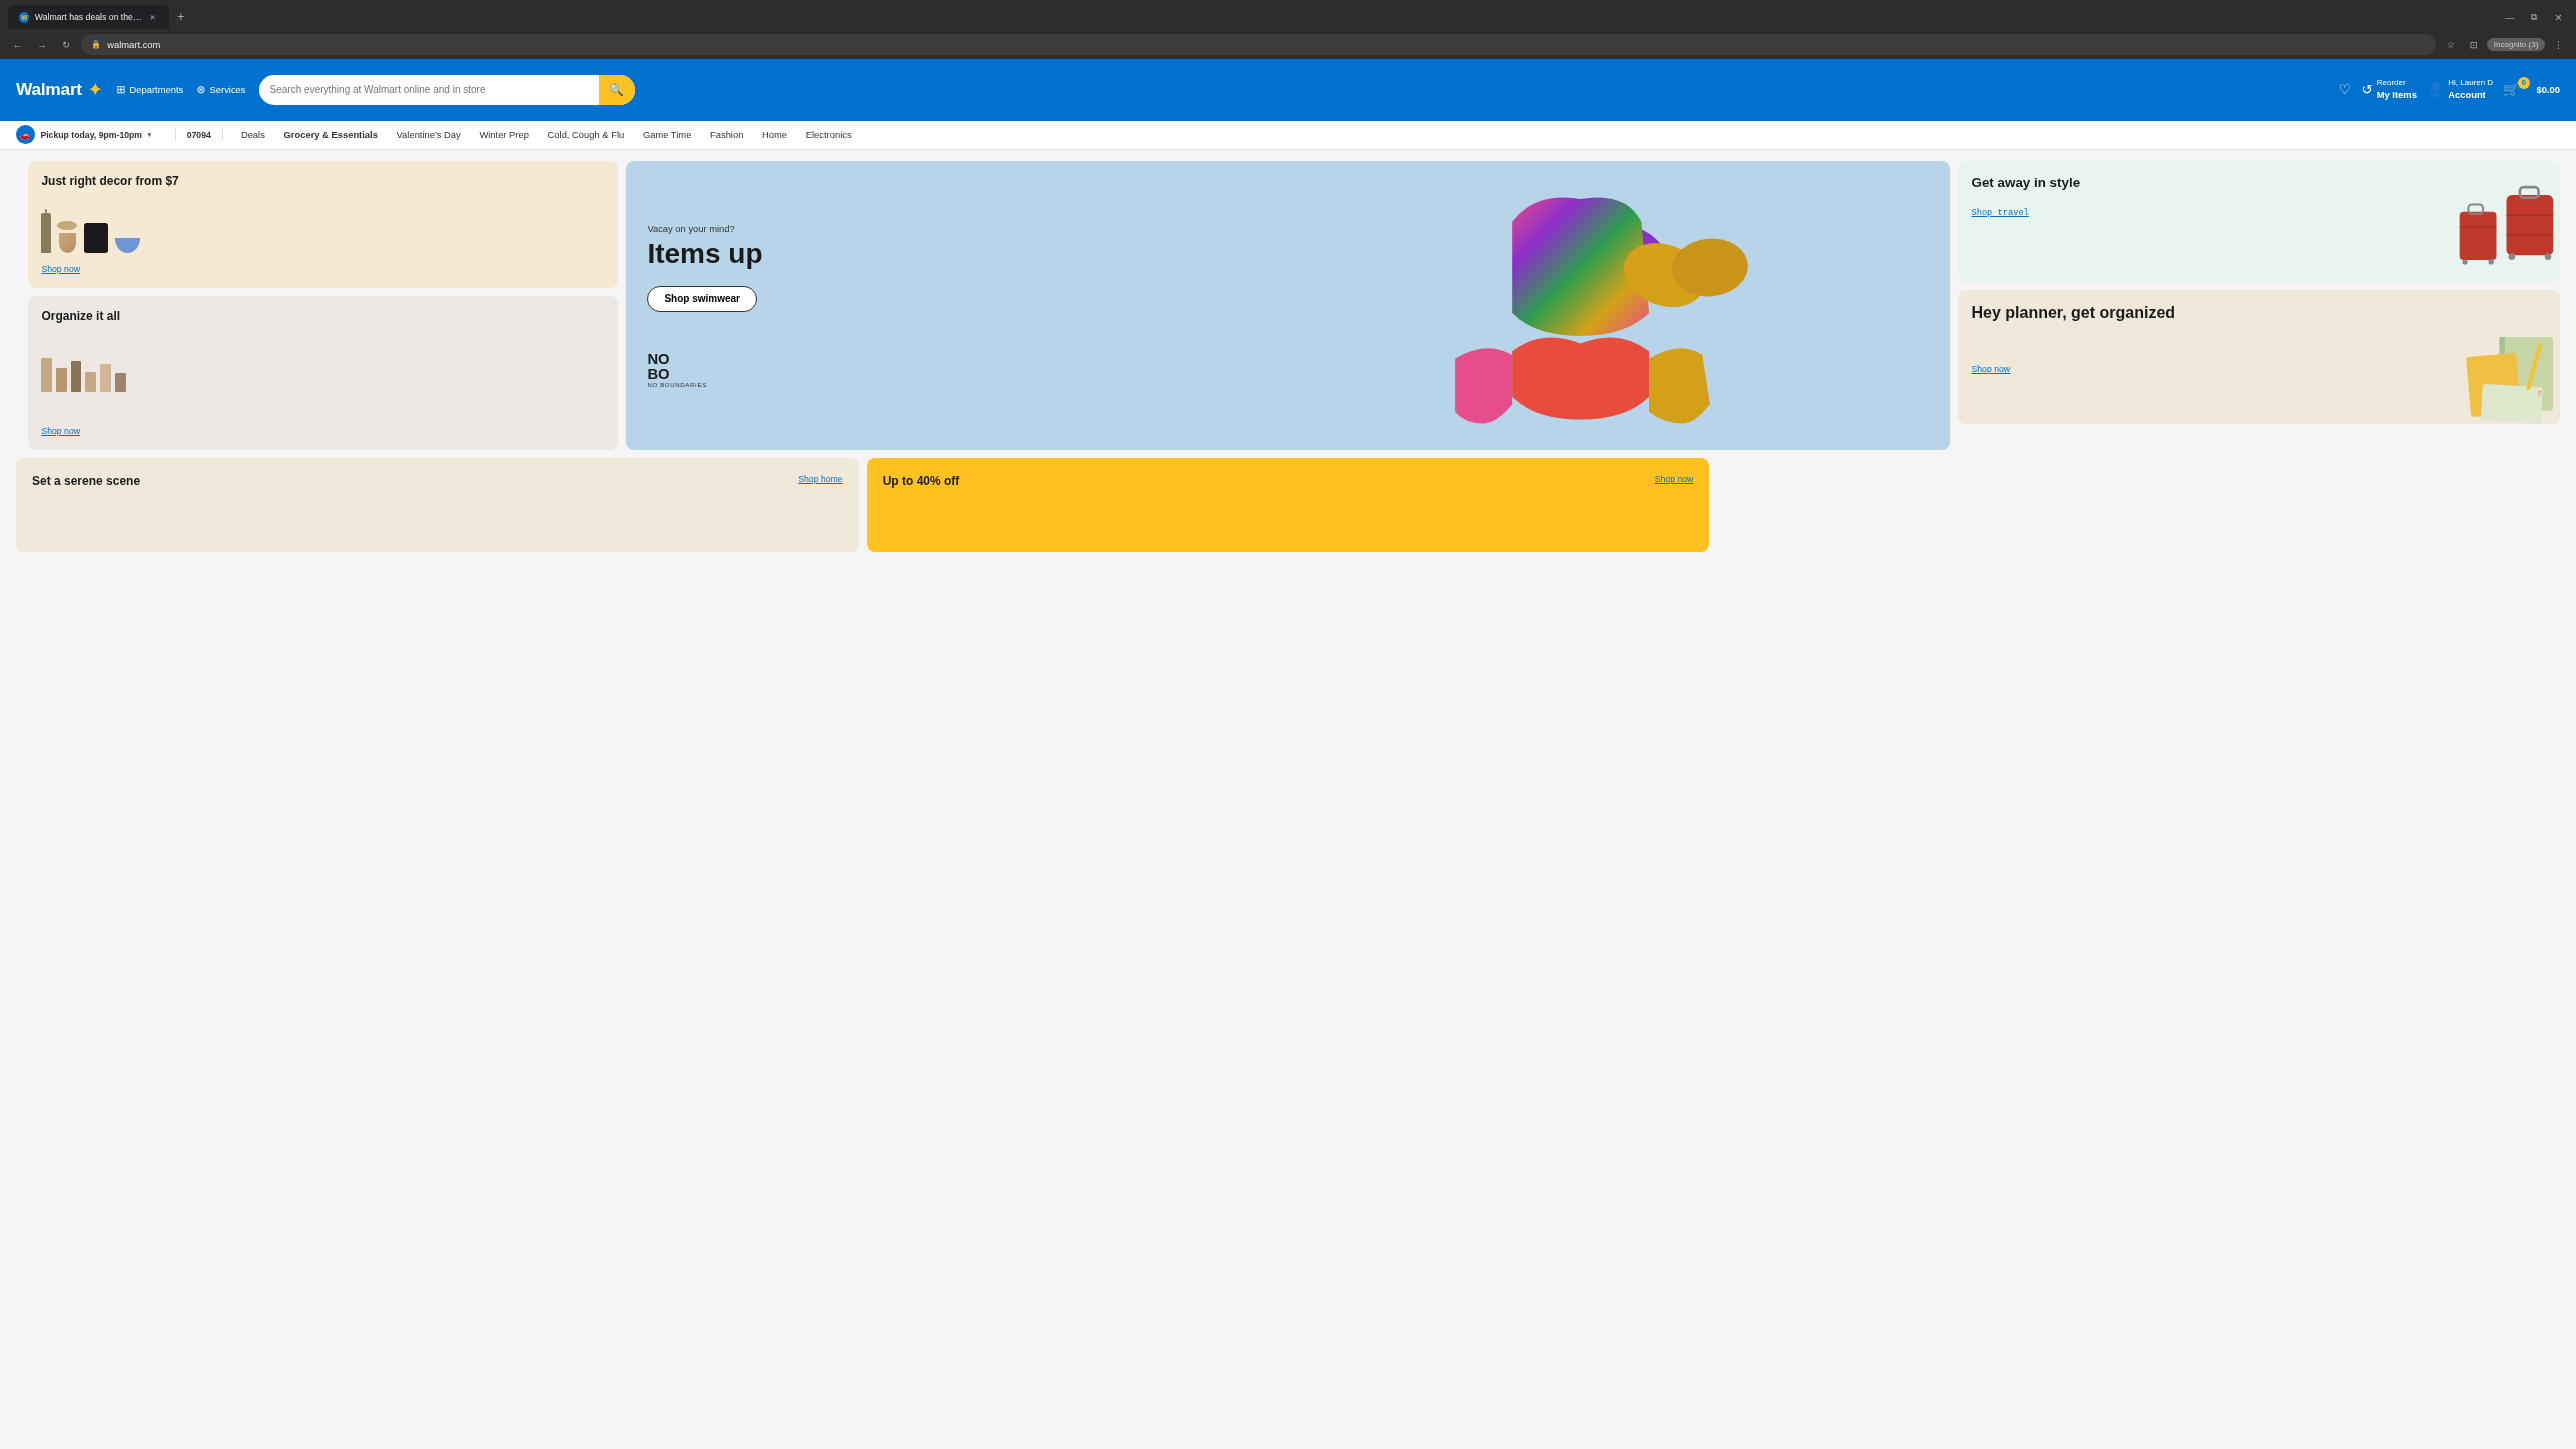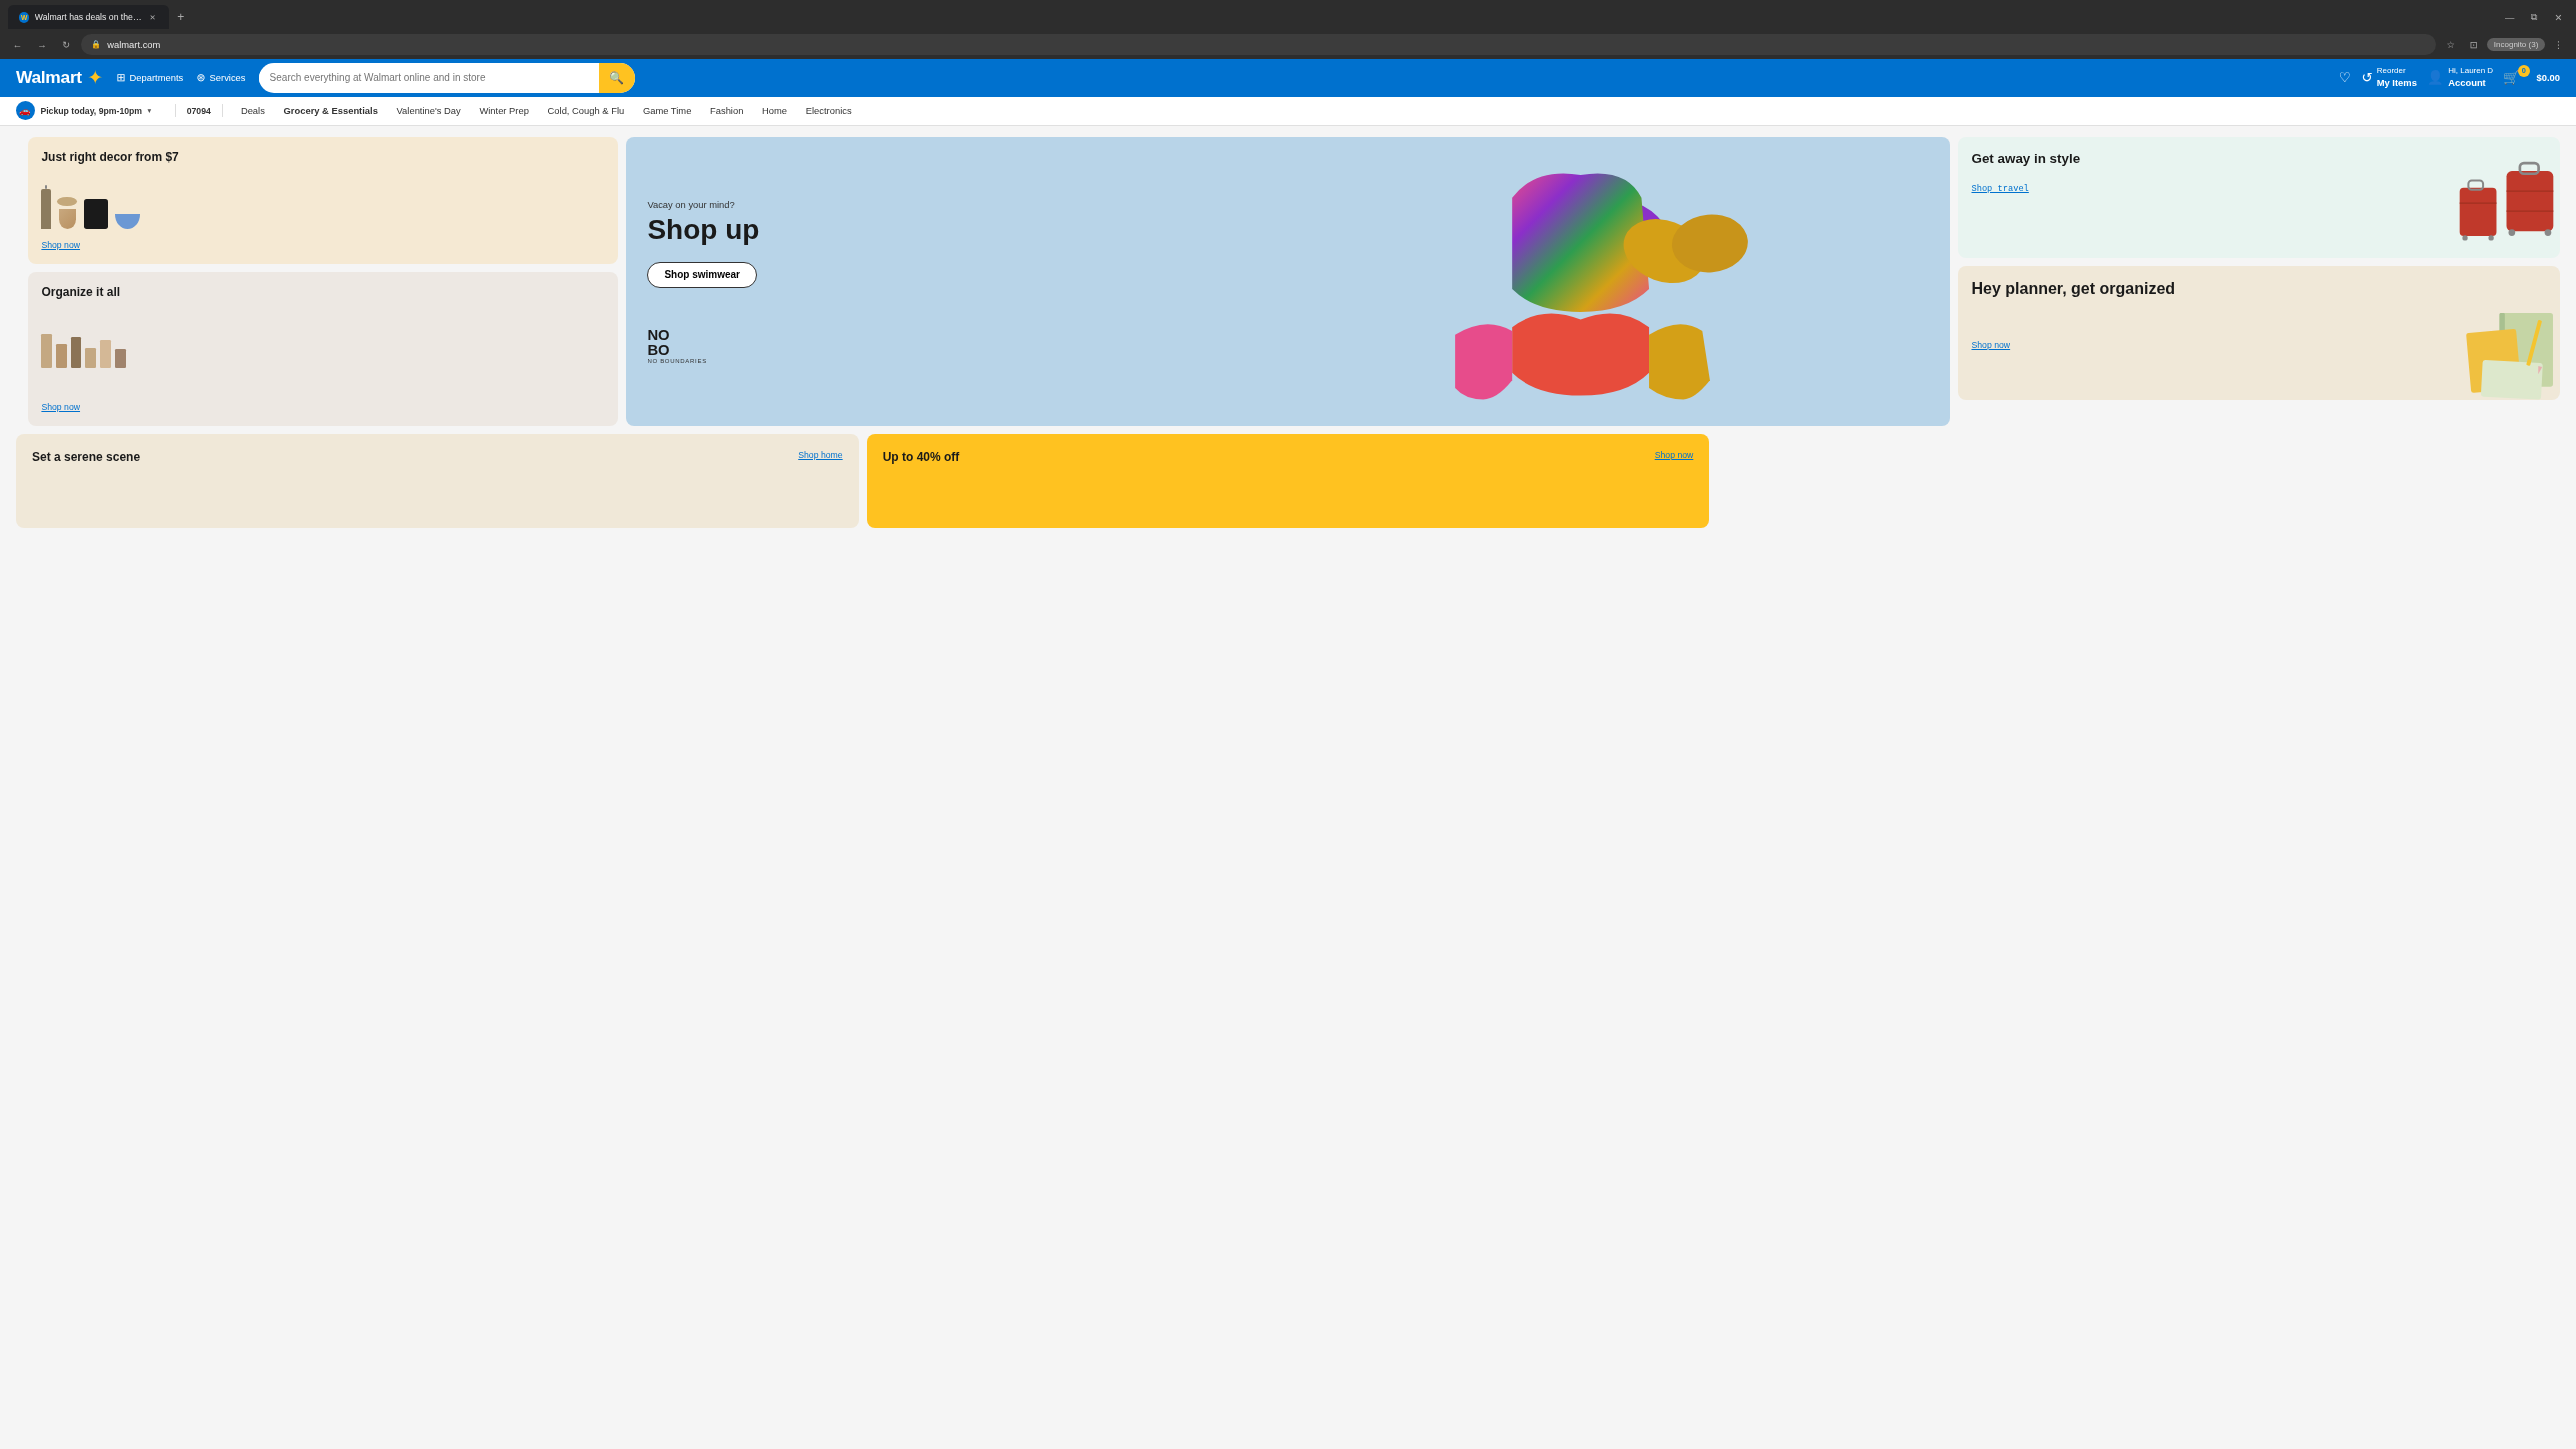--- a/index.html
+++ b/index.html
@@ -112,21 +112,21 @@
       color: #ccc;
       font-size: 8px;
       padding: 2px 6.7px;
       border-radius: 8px;
       cursor: pointer;
     }
 
     
     .walmart-header {
       background: #0071ce;
-      padding: 4px 16px;
+      padding: 16px 16px;
       display: flex;
       align-items: center;
       gap: 13.4px;
     }
     .walmart-logo {
       display: flex;
       align-items: center;
       gap: 5.4px;
       text-decoration: none;
     }
@@ -564,21 +564,21 @@
             <div style="width:10.7px; height:19px; background:#a0836c; border-radius:1.3px;"></div>
           </div>
           <a class="promo-link">Shop now</a>
         </div>
       </div>
     </div>
 
     <div class="hero-card">
       <div class="hero-content">
         <div class="hero-subtitle">Vacay on your mind?</div>
-        <div class="hero-title">Shop up</div>
+        <div class="hero-title">Items up</div>
         <button class="hero-btn">Shop swimwear</button>
         <div style="margin-top: 40px;">
           <div style="font-size:14.8px; font-weight:900; line-height:1; color:#1a1a1a;">
             <span>NO</span><br>
             <span>BO</span>
           </div>
           <div style="font-size:6px; color:#333; letter-spacing:0.7px;">NO BOUNDARIES</div>
         </div>
       </div>
 

